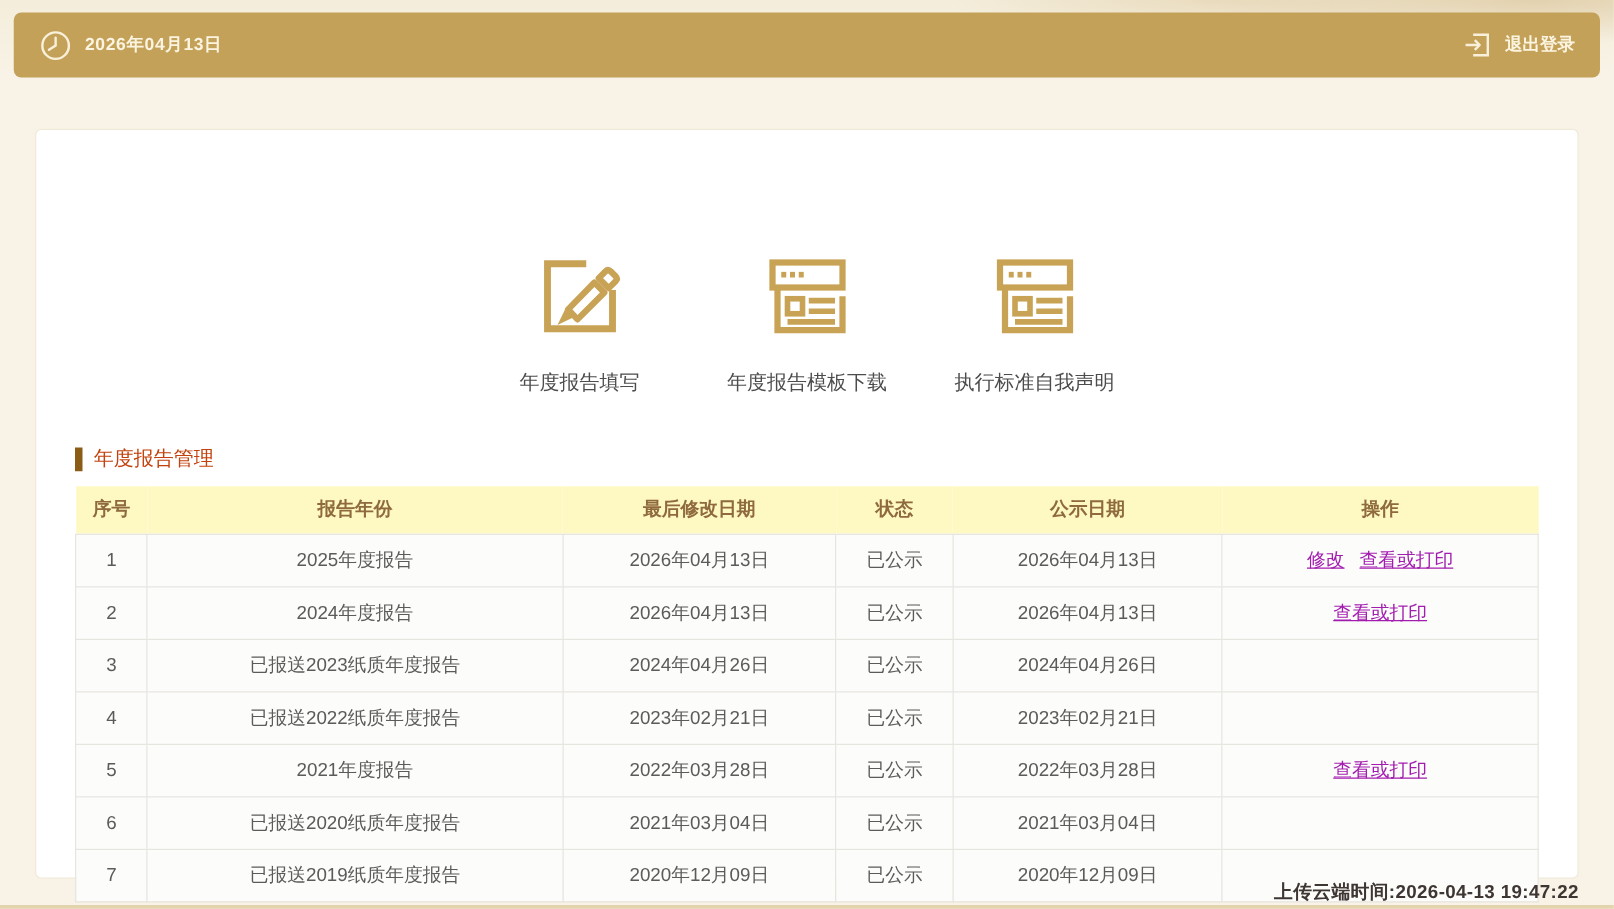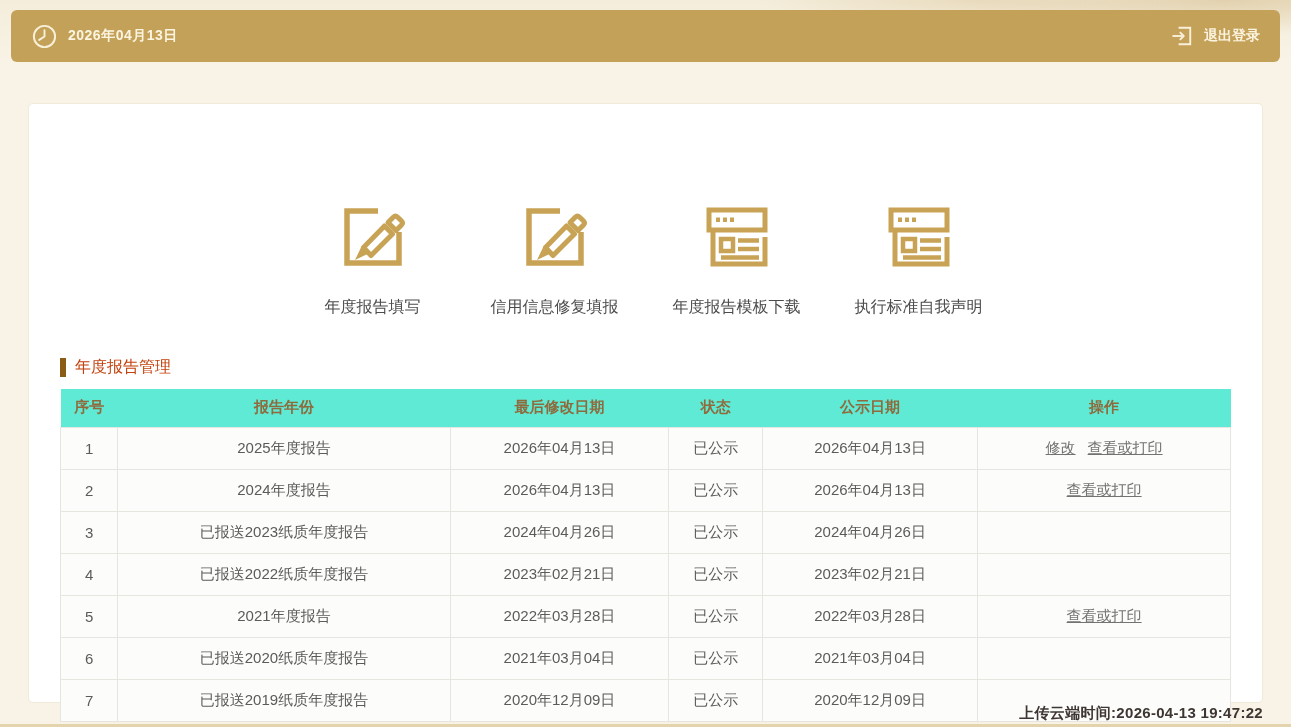--- a/index.html
+++ b/index.html
@@ -48,35 +48,35 @@
   .shortcut .lbl { margin-top:21px; font-size:16px; color:#4c4c4c; line-height:22px; white-space:nowrap; }
 
   
   .section-head { display:flex; align-items:center; margin-top:38px; height:22px; }
   .section-head .bar { width:6px; height:19px; background:#8a5c16; }
   .section-head .txt { margin-left:9px; font-size:16px; color:#c2410c; }
 
   
   table.report { width:100%; margin-top:11px; border-collapse:collapse; table-layout:fixed; }
   table.report th {
-    height:38px; background:#5eead4; color:#8f6a3c; font-size:15px; font-weight:bold;
+    height:38px; background:#fef9c3; color:#8f6a3c; font-size:15px; font-weight:bold;
     text-align:center;
   }
   table.report td {
     height:42px; background:#fcfcfb; border:1px solid #e7e5e0;
     text-align:center; font-size:15px; color:#5b5b5b;
   }
   table.report tr td:first-child { border-left:1px solid #e7e5e0; }
   col.c-no   { width:4.9%; }
   col.c-year { width:28.4%; }
   col.c-mod  { width:18.7%; }
   col.c-stat { width:8.0%; }
   col.c-pub  { width:18.4%; }
   col.c-op   { width:21.6%; }
-  a.op-link { color:#737373; text-decoration:underline; cursor:pointer; margin:0 6px; }
+  a.op-link { color:#a21caf; text-decoration:underline; cursor:pointer; margin:0 6px; }
 
   
   .upload-time {
     position:absolute; right:28px; top:704px;
     font-size:15px; font-weight:bold; color:#3e3632; letter-spacing:.3px;
   }
   .bottom-strip { position:absolute; left:0; right:0; bottom:0; height:3px; background:#e4d4ae; }
 </style>
 </head>
 <body>
@@ -113,31 +113,20 @@
         <svg class="icon-svg" width="76" height="76" viewBox="0 0 76 76" fill="none">
           <path d="M64 33 V64 H12 V12 H43" stroke="#c9a355" stroke-width="5.5"></path>
           <path d="M20 61 L32.5 55 L26 48.5 Z" fill="#c9a355"></path>
           <path d="M28.5 48.5 L49.5 27 L57.5 35 L36 56.5 Z" stroke="#c9a355" stroke-width="5" stroke-linejoin="round"></path>
           <path d="M53 23.5 L58.5 18 Q60.5 16 62.7 18.2 L66.3 21.8 Q68.5 24 66.5 26 L61 31.5 Z" stroke="#c9a355" stroke-width="5" stroke-linejoin="round"></path>
         </svg>
       </span>
       <span class="lbl">年度报告填写</span>
     </div>
 
-    <div class="shortcut">
-      <span class="ic">
-        <svg class="icon-svg" width="76" height="76" viewBox="0 0 76 76" fill="none">
-          <path d="M64 33 V64 H12 V12 H43" stroke="#c9a355" stroke-width="5.5"></path>
-          <path d="M20 61 L32.5 55 L26 48.5 Z" fill="#c9a355"></path>
-          <path d="M28.5 48.5 L49.5 27 L57.5 35 L36 56.5 Z" stroke="#c9a355" stroke-width="5" stroke-linejoin="round"></path>
-          <path d="M53 23.5 L58.5 18 Q60.5 16 62.7 18.2 L66.3 21.8 Q68.5 24 66.5 26 L61 31.5 Z" stroke="#c9a355" stroke-width="5" stroke-linejoin="round"></path>
-        </svg>
-      </span>
-      <span class="lbl">信用信息修复填报</span>
-    </div>
 
     <div class="shortcut">
       <span class="ic">
         <svg class="icon-svg" width="76" height="76" viewBox="0 0 76 76" fill="none">
           <rect x="10" y="11" width="56" height="20" stroke="#c9a355" stroke-width="5"></rect>
           <rect x="17" y="18.5" width="4" height="4.5" fill="#c9a355"></rect>
           <rect x="24" y="18.5" width="4" height="4.5" fill="#c9a355"></rect>
           <rect x="31" y="18.5" width="4" height="4.5" fill="#c9a355"></rect>
           <path d="M14 31 V65 H66 V38" stroke="#c9a355" stroke-width="5"></path>
           <rect x="22" y="40" width="12" height="12" stroke="#c9a355" stroke-width="4.5"></rect>

